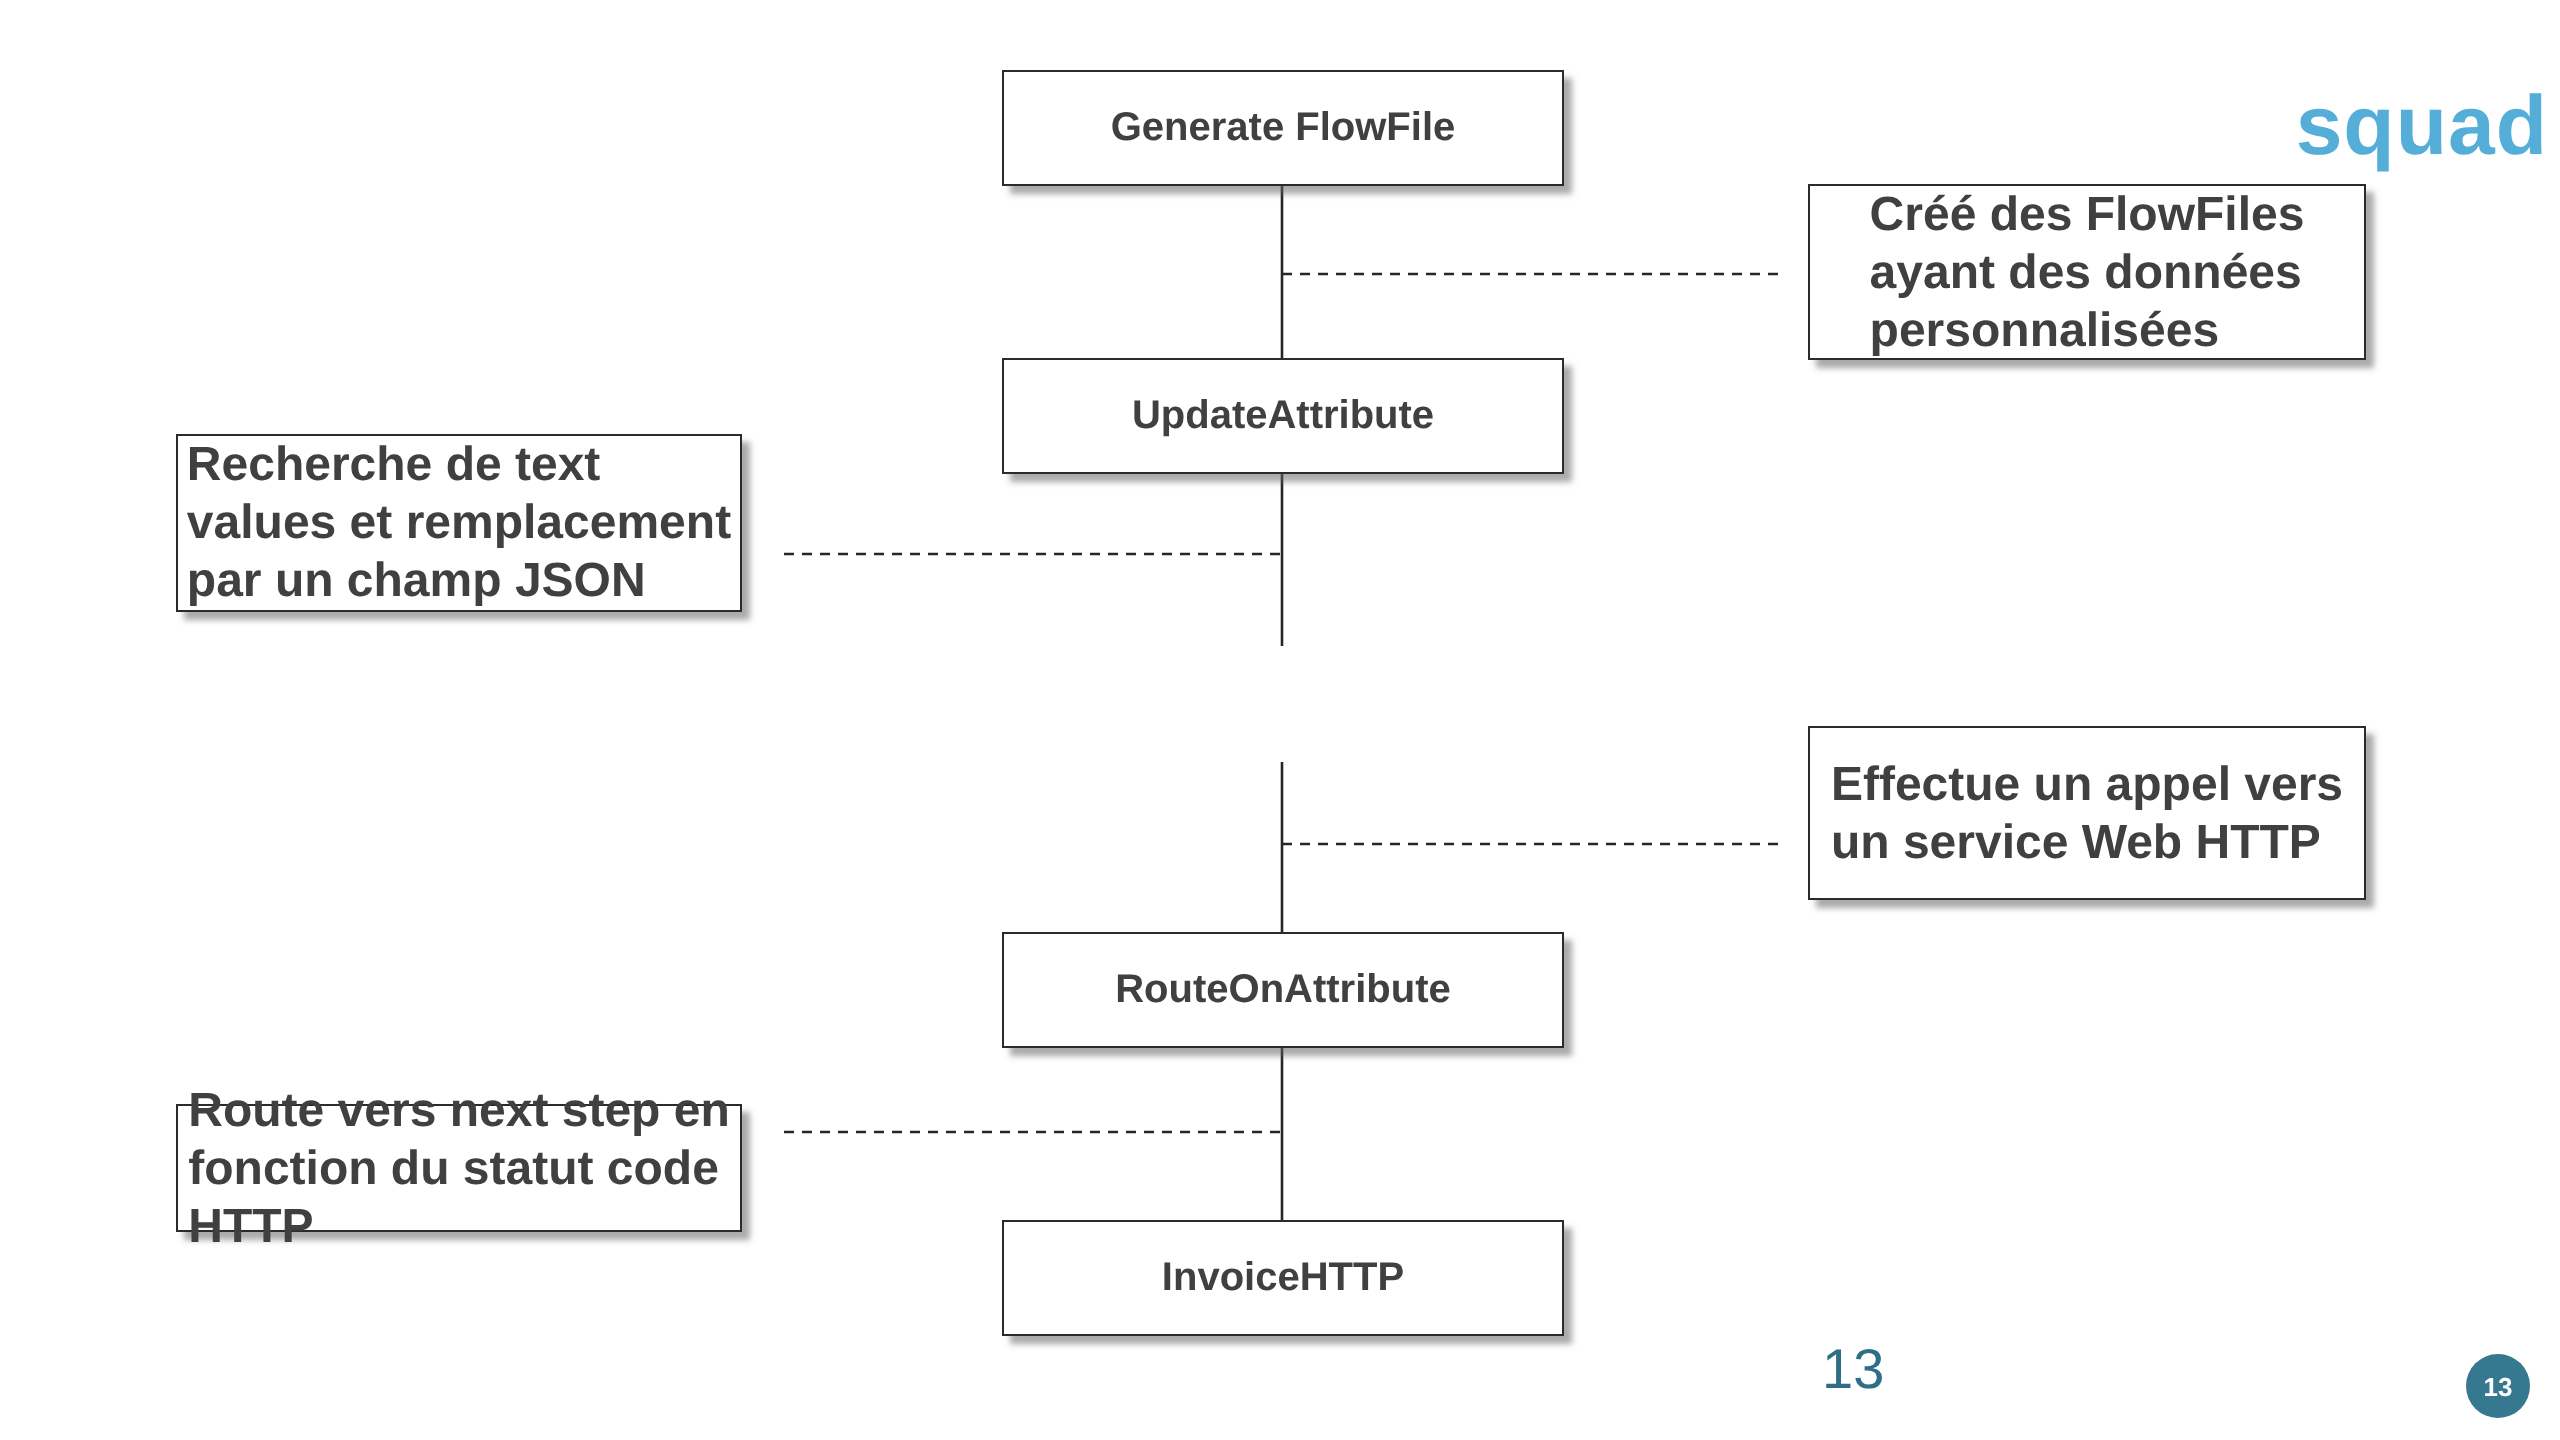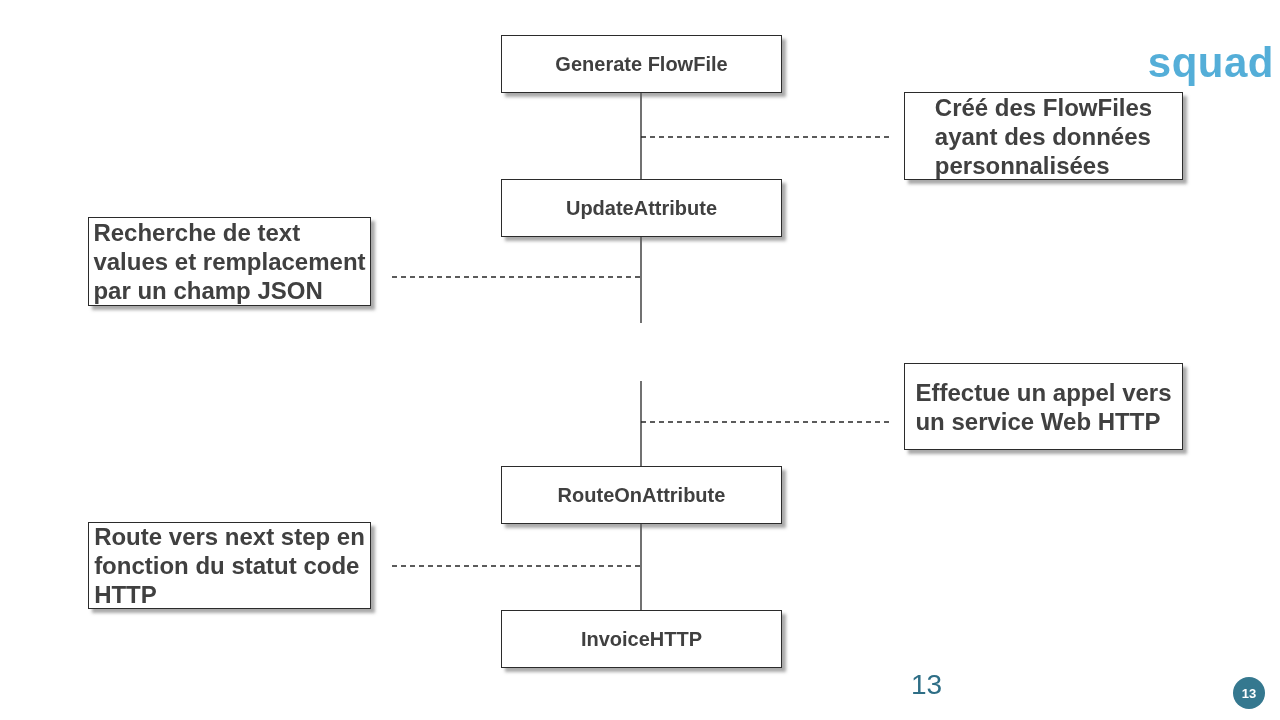--- a/index.html
+++ b/index.html
@@ -28,21 +28,21 @@
   .n0{top:35px;}
   .n1{top:179px;}
   .n2{top:323px;}
   .n3{top:466px;}
   .n4{top:610px;}
   .callout{font-size:24px;line-height:29px;}
   .callout span{white-space:pre-line;}
   .a0{left:904px;top:92px;width:279px;height:88px;}
   .a1{left:88px;top:217px;width:283px;height:89px;}
   .a2{left:904px;top:363px;width:279px;height:87px;}
-  .a3{left:88px;top:522px;width:283px;height:87px;}
+  .a3{left:88px;top:552px;width:283px;height:64px;}
   .logo{
     position:absolute;top:2px;right:6px;
     font-size:42px;font-weight:bold;
     color:#54aed8;letter-spacing:0.5px;
     line-height:44px;
     margin-top:39px;
   }
   .pagenum{
     position:absolute;left:911px;top:669px;
     font-size:28px;color:#2e6e86;

